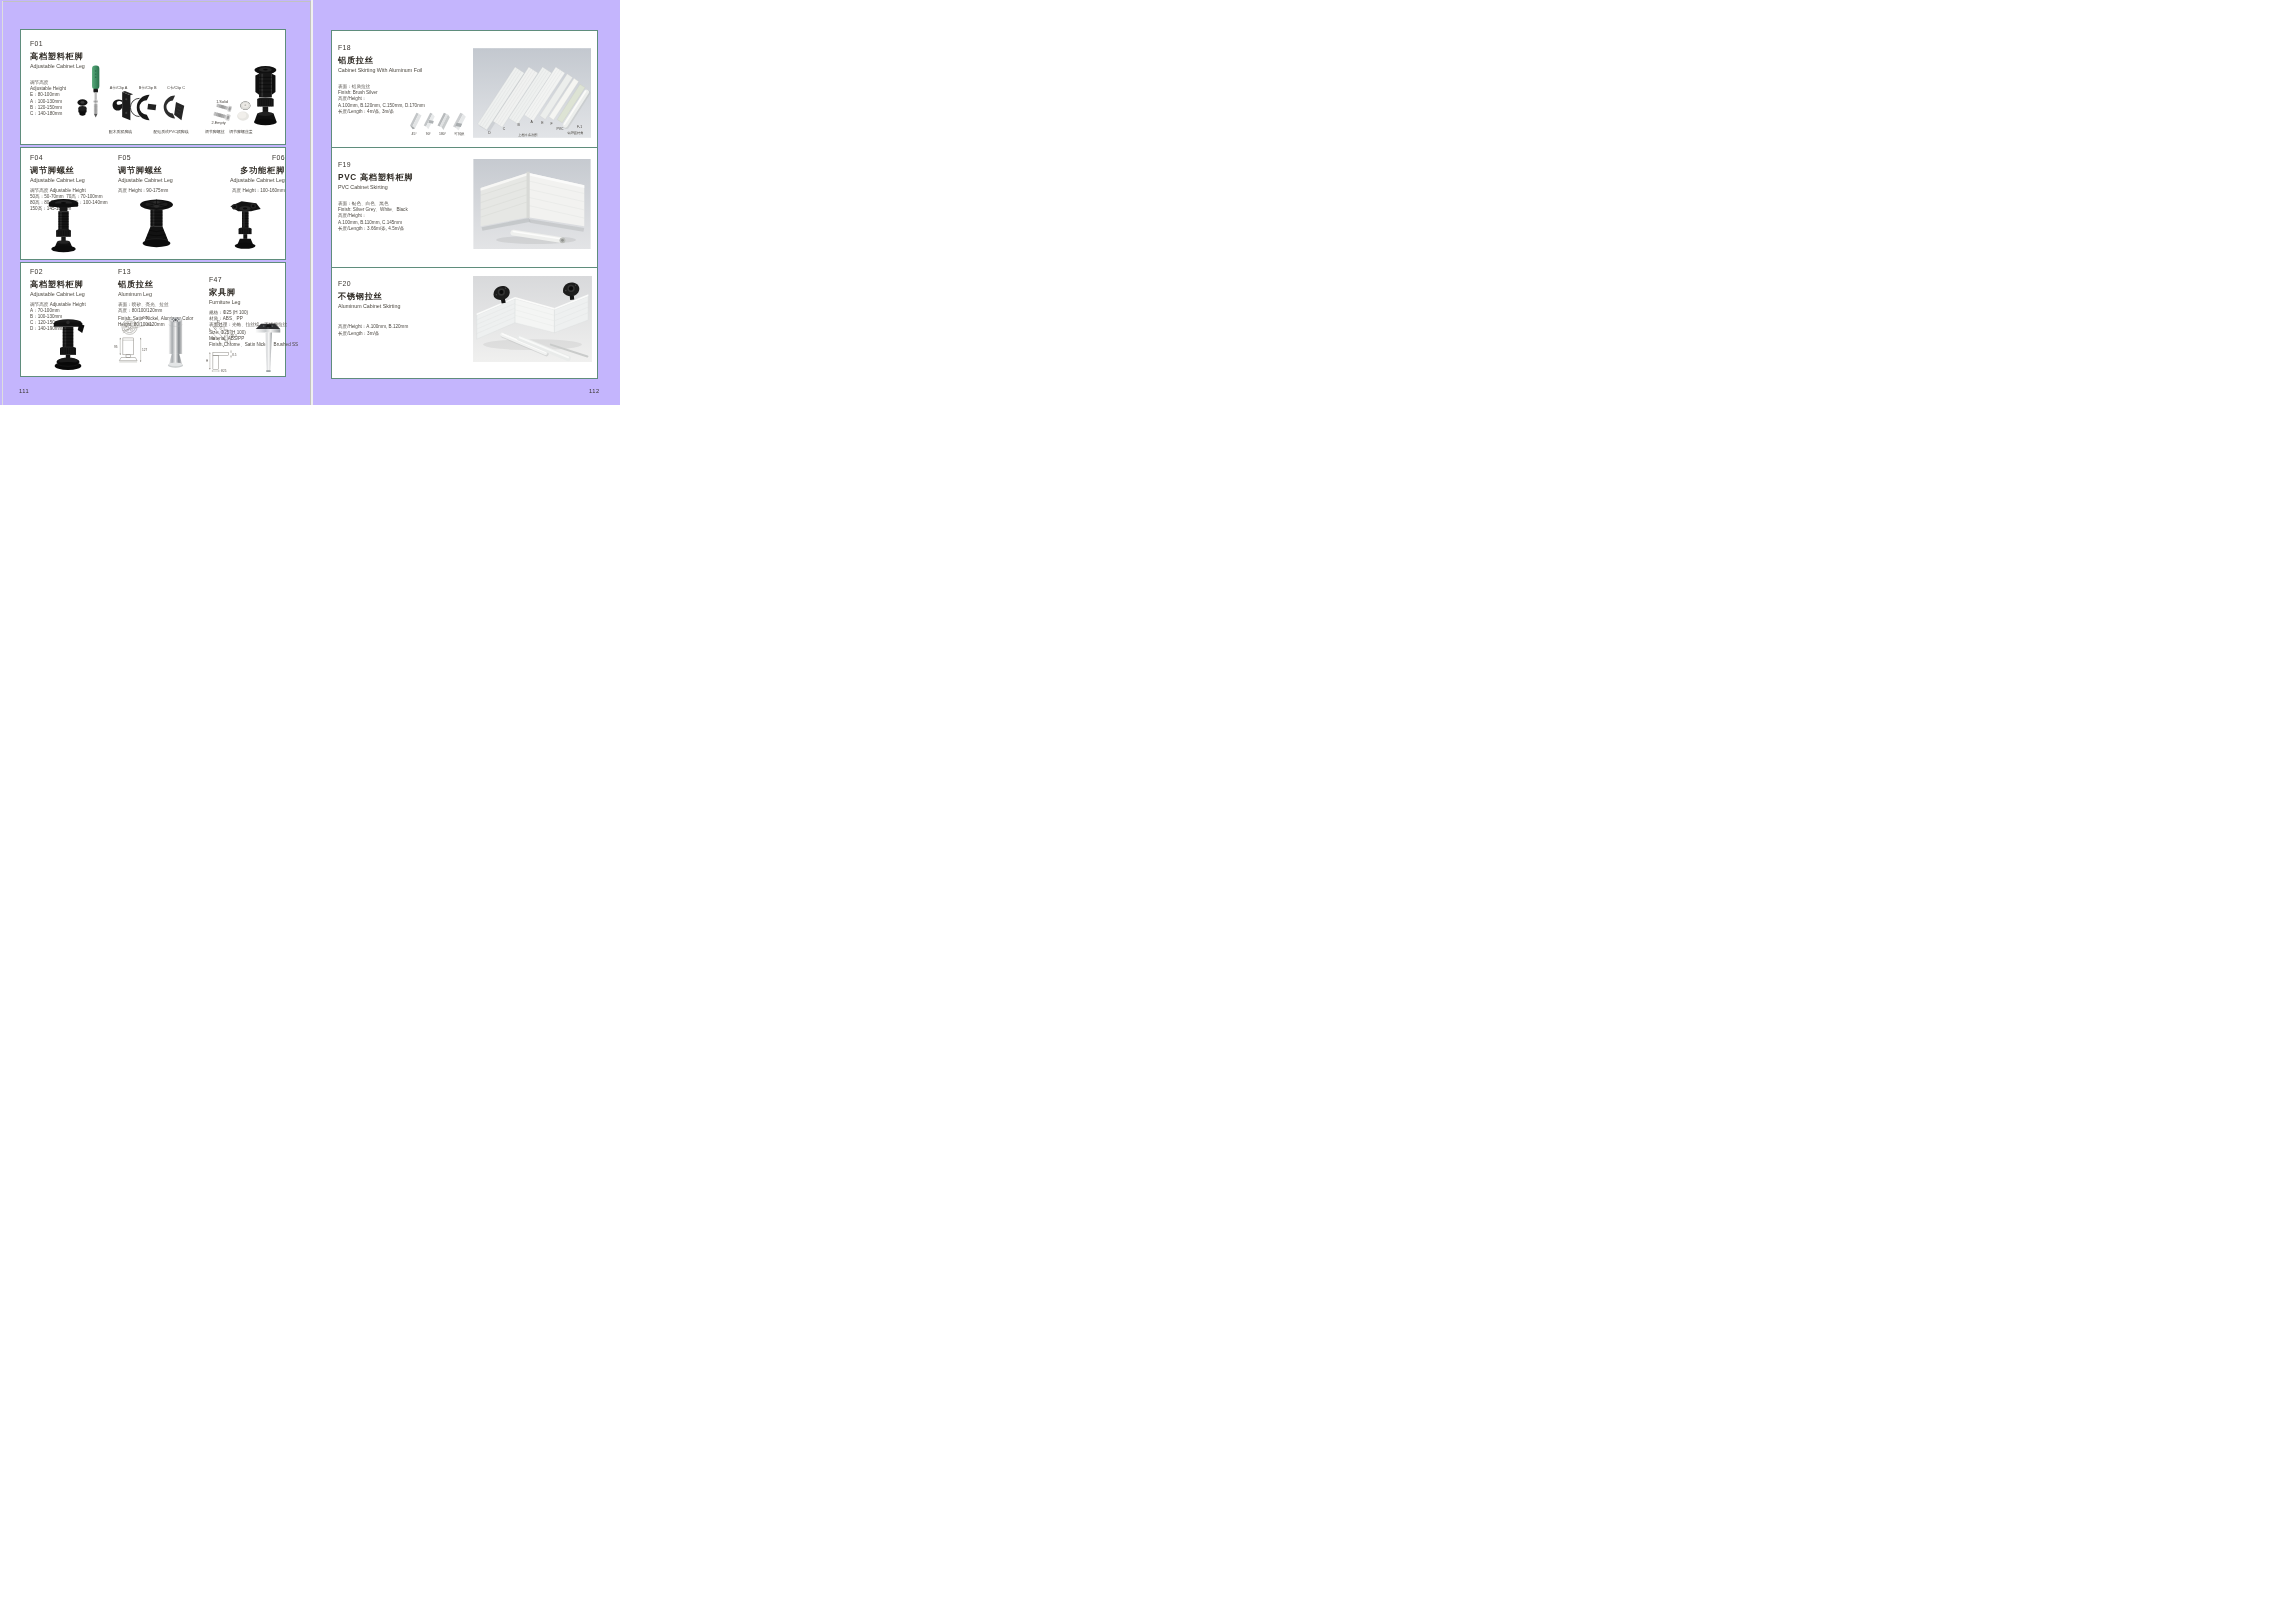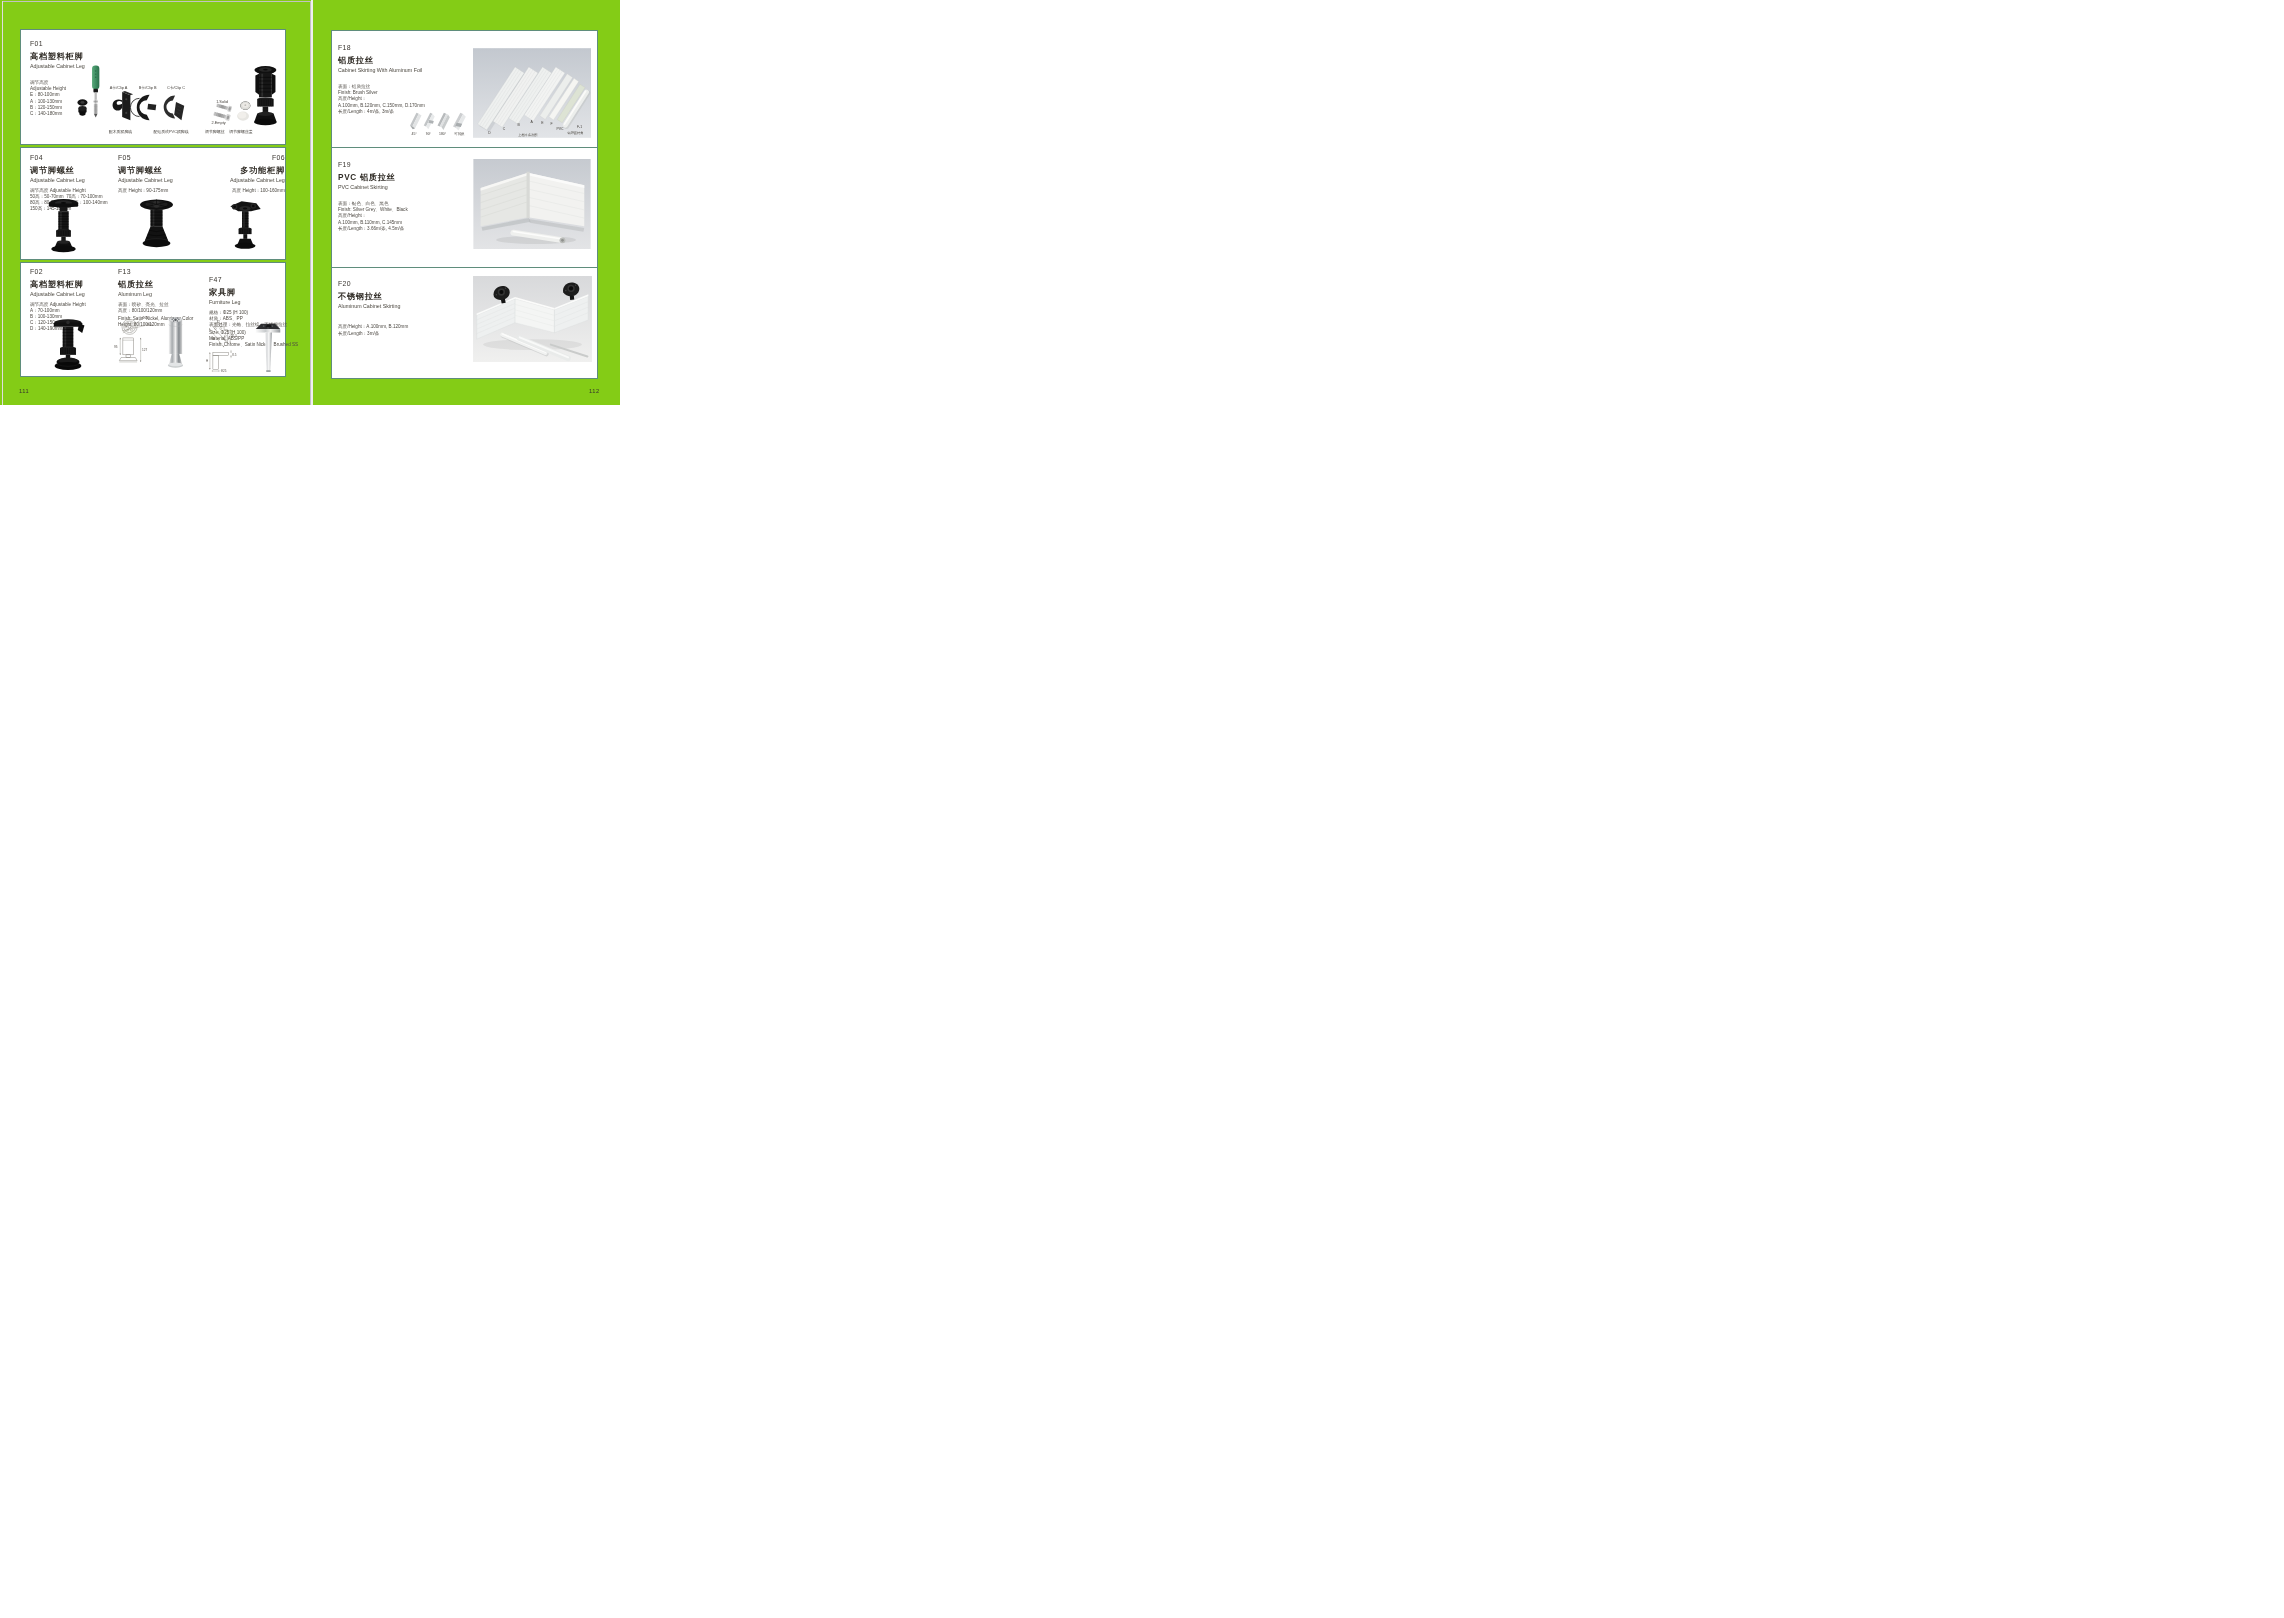--- a/index.html
+++ b/index.html
@@ -1,17 +1,17 @@
 <!DOCTYPE html>
 <html style="font-size:7.3px"><head>
 <meta charset="utf-8">
 <style>
   html,body{margin:0;padding:0;background:#ffffff;}
   body{font-family:"Liberation Sans","DejaVu Sans",sans-serif;color:#55504a;}
-  .canvas{position:relative;width:620px;height:405px;background:#84cc16;overflow:hidden;}
+  .canvas{position:relative;width:620px;height:405px;background:#c4b5fd;overflow:hidden;}
   .edge{position:absolute;background:#c2c2c2;}
   .gutter-shade{position:absolute;background:#efefef;}
   .sec-box{position:absolute;border:0.5px solid #5f8d7c;background:#fff;box-sizing:border-box;}
   .divider{position:absolute;left:0;width:100%;height:0.5px;background:#5f8d7c;}
   .prod{position:absolute;}
   .code{font-size:6.9px;color:#38342e;letter-spacing:0.3px;margin:0 0 4.1px 0;}
   .t-zh{font-size:8.2px;font-weight:bold;color:#312d27;letter-spacing:0.7px;margin:0 0 0.9px 0;}
   .t-en{font-size:5.3px;color:#4b473f;margin:0 0 4.6px 0;}
   .t-en.gap-lg{margin-bottom:11px;}
   .t-en.gap-xl{margin-bottom:15.5px;}
@@ -496,21 +496,21 @@
       <polygon points="104,28 116,30 113,37 101,35" fill="#a8acae"></polygon>
     </g>
     <text class="ph-label" x="11" y="54" text-anchor="middle">45°</text>
     <text class="ph-label" x="42" y="54" text-anchor="middle">90°</text>
     <text class="ph-label" x="73" y="54" text-anchor="middle">180°</text>
     <text class="ph-label" x="110" y="54" text-anchor="middle">可转换</text>
   </svg>
 
   <div class="prod" style="left:338px;top:161px;">
     <div class="code">F19</div>
-    <div class="t-zh">PVC 铝质拉丝</div>
+    <div class="t-zh">PVC 高档塑料柜脚</div>
     <div class="t-en gap-lg">PVC Cabinet Skirting</div>
     <div class="spec">表面：银色、白色、黑色</div>
     <div class="spec">Finish: Silver Grey、White、Black</div>
     <div class="spec">高度/Height：</div>
     <div class="spec">A.100mm, B.110mm, C.145mm</div>
     <div class="spec">长度/Length：3.66m/条, 4.5m/条</div>
   </div>
 
   <svg class="art" style="left:473px;top:159px;" width="118" height="90" viewBox="0 0 258 198">
     <defs>

